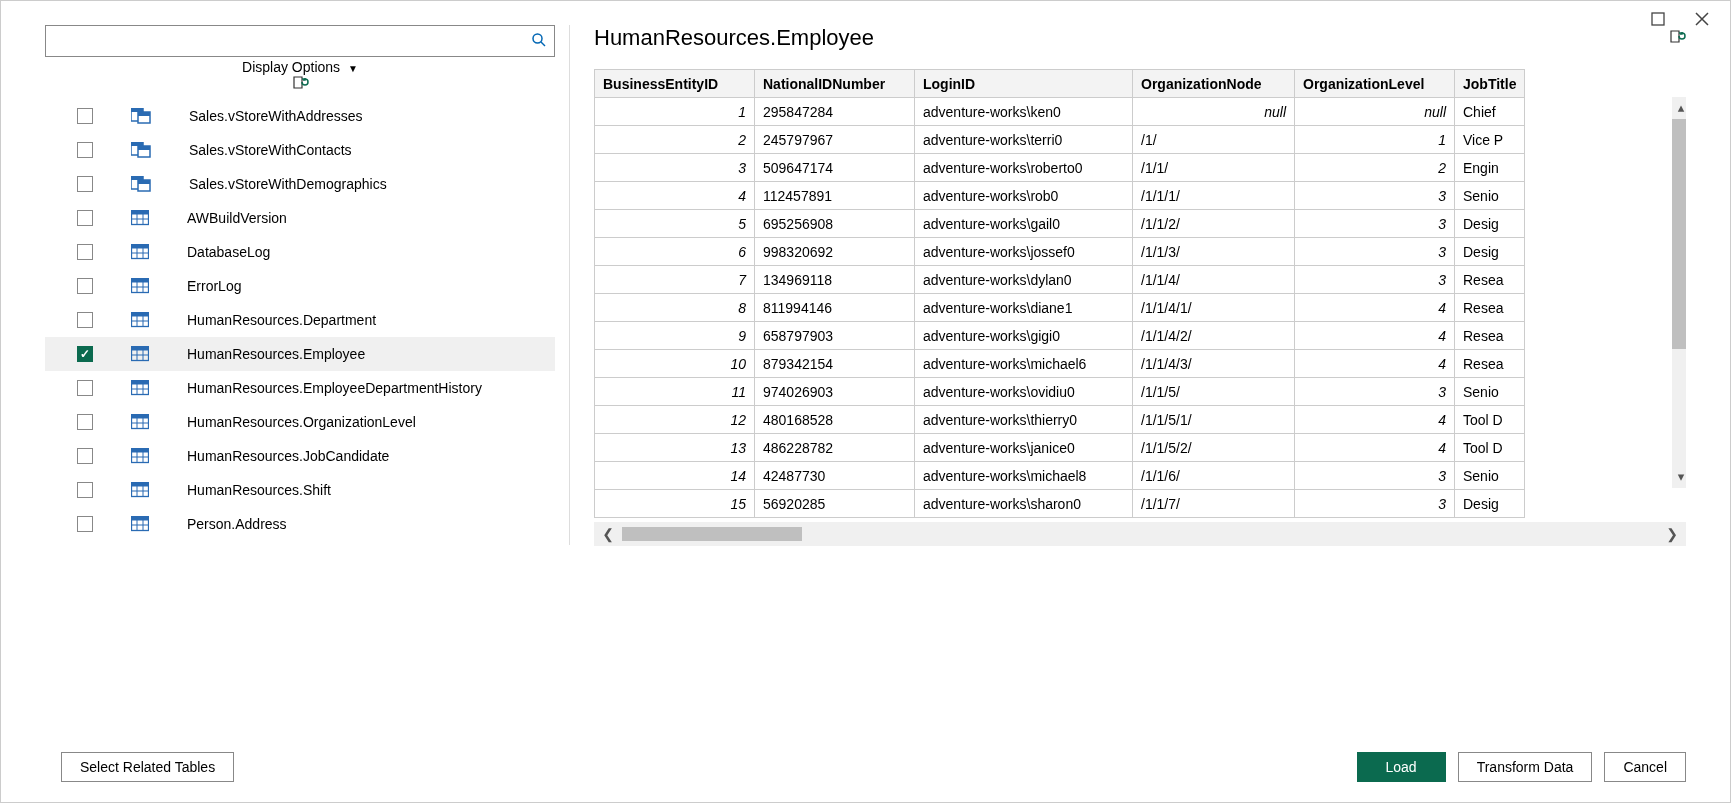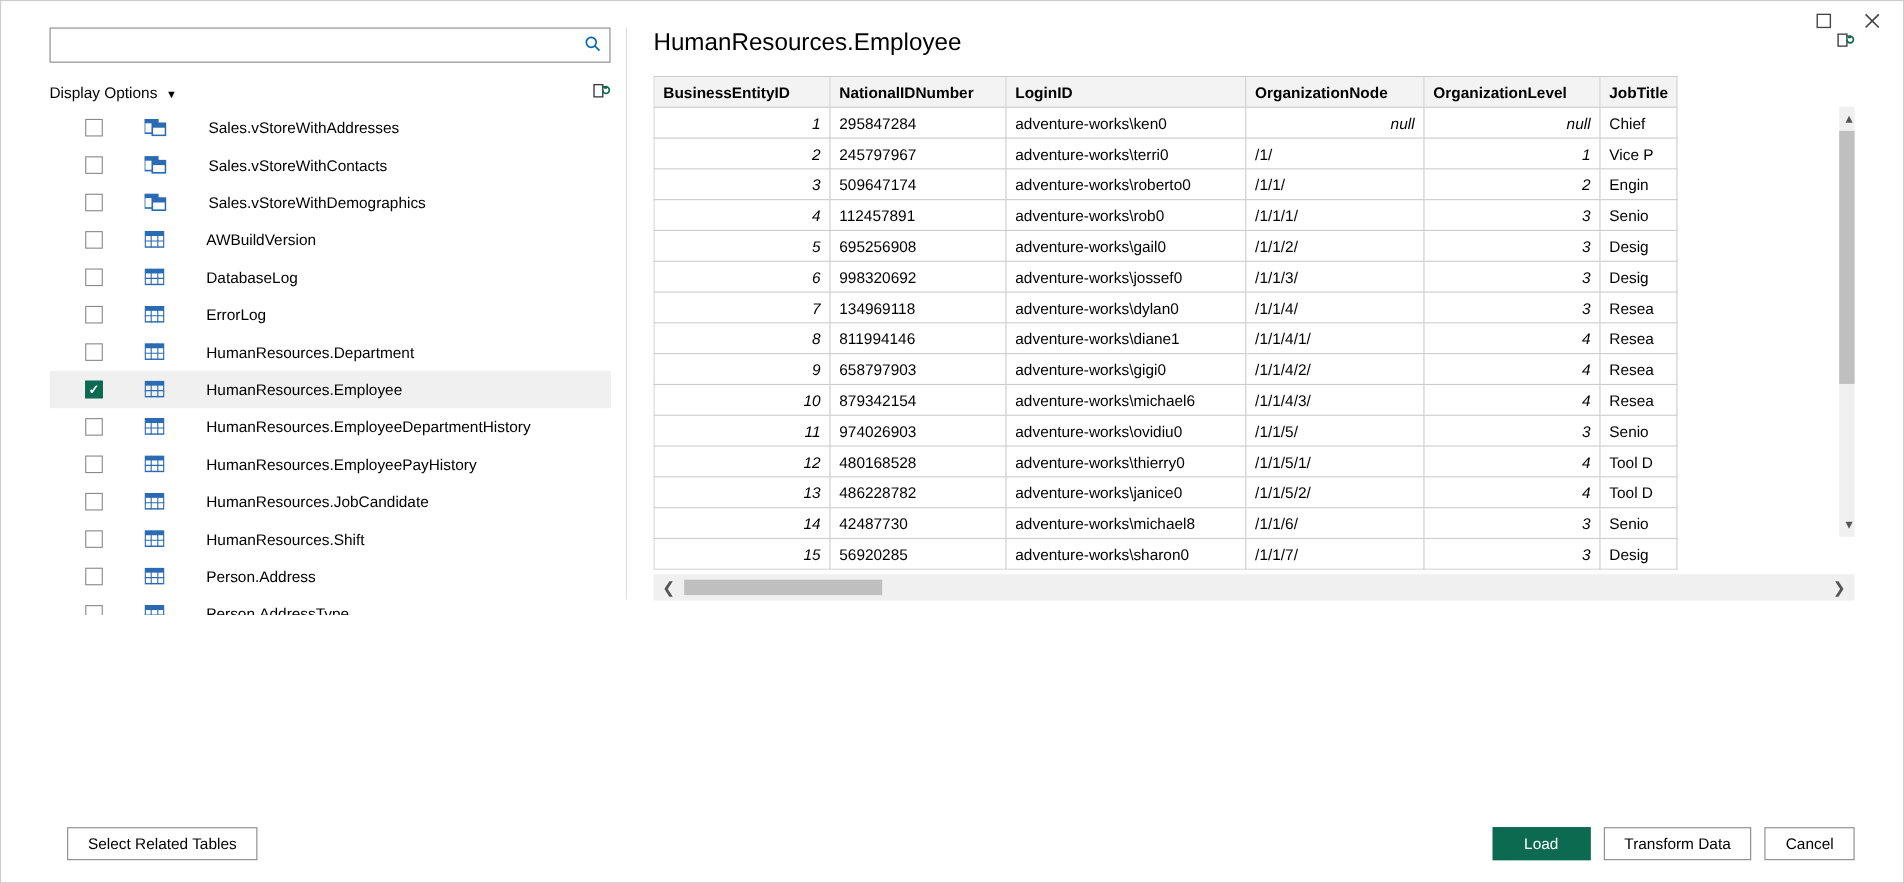--- a/index.html
+++ b/index.html
@@ -7,21 +7,21 @@
   .window { position: relative; width: 1731px; height: 803px; border: 1px solid #ccc; }
   .titlebar { position: absolute; top: 0; right: 0; height: 36px; display: flex; gap: 24px; align-items: center; padding-right: 18px; }
   .titlebar .btn { width: 20px; height: 20px; display:flex; align-items:center; justify-content:center; cursor:default; }
   .header { padding: 34px 44px 0 44px; }
   .header h1 { font-size: 26px; font-weight: 400; }
   .body { display: flex; padding: 24px 44px 0 44px; gap: 0; }
   .leftpane { width: 510px; display:flex; flex-direction:column; }
   .searchbox { display:flex; border:1px solid #888; height:32px; align-items:center; }
   .searchbox input { flex:1; border:none; outline:none; padding:0 8px; font-size:14px; background:transparent; }
   .search-icon { width:30px; text-align:center; color:#0066b4; }
-  .dispopt { display:flex; align-items:center; justify-content:space-between; margin-top:18px; margin-bottom:6px; }
+  .dispopt { display:flex; align-items:center; margin-top:2px; margin-bottom:6px;flex-direction:column; }
   .dispopt .lbl { cursor:pointer; }
   .dispopt .caret { font-size:10px; margin-left:4px; }
   .refresh-icon svg { vertical-align:middle; }
   .tree-wrap { position:relative; flex:1; overflow:hidden; }
   .tree { overflow-y: auto; height: 460px; }
   .tree::-webkit-scrollbar { width:16px; }
   .tree::-webkit-scrollbar-track { background:#f0f0f0; }
   .tree::-webkit-scrollbar-thumb { background:#c0c0c0; }
   .tree-item { display:flex; align-items:center; height:34px; padding-left:32px; cursor:pointer;gap:28px; }
   .tree-item.selected { background:#f0f0f0; }
@@ -217,21 +217,21 @@
               <span class="chk"></span>
               <span class="ticon">
                 <svg width="18" height="16">
                   <rect x="0.5" y="0.5" width="17" height="14" fill="none" stroke="#2a6bb3" stroke-width="1.3"></rect>
                   <rect x="0.5" y="0.5" width="17" height="4" fill="#2a6bb3"></rect>
                   <line x1="6" y1="0" x2="6" y2="15" stroke="#2a6bb3" stroke-width="1"></line>
                   <line x1="12" y1="0" x2="12" y2="15" stroke="#2a6bb3" stroke-width="1"></line>
                   <line x1="0" y1="9" x2="18" y2="9" stroke="#2a6bb3" stroke-width="1"></line>
                 </svg>
               </span>
-              <span>HumanResources.EmployeePayHistory</span>
+              <span>HumanResources.OrganizationLevel</span>
             </div>
             <div class="tree-item">
               <span class="chk"></span>
               <span class="ticon">
                 <svg width="18" height="16">
                   <rect x="0.5" y="0.5" width="17" height="14" fill="none" stroke="#2a6bb3" stroke-width="1.3"></rect>
                   <rect x="0.5" y="0.5" width="17" height="4" fill="#2a6bb3"></rect>
                   <line x1="6" y1="0" x2="6" y2="15" stroke="#2a6bb3" stroke-width="1"></line>
                   <line x1="12" y1="0" x2="12" y2="15" stroke="#2a6bb3" stroke-width="1"></line>
                   <line x1="0" y1="9" x2="18" y2="9" stroke="#2a6bb3" stroke-width="1"></line>
@@ -257,33 +257,20 @@
               <span class="ticon">
                 <svg width="18" height="16">
                   <rect x="0.5" y="0.5" width="17" height="14" fill="none" stroke="#2a6bb3" stroke-width="1.3"></rect>
                   <rect x="0.5" y="0.5" width="17" height="4" fill="#2a6bb3"></rect>
                   <line x1="6" y1="0" x2="6" y2="15" stroke="#2a6bb3" stroke-width="1"></line>
                   <line x1="12" y1="0" x2="12" y2="15" stroke="#2a6bb3" stroke-width="1"></line>
                   <line x1="0" y1="9" x2="18" y2="9" stroke="#2a6bb3" stroke-width="1"></line>
                 </svg>
               </span>
               <span>Person.Address</span>
-            </div>
-            <div class="tree-item">
-              <span class="chk"></span>
-              <span class="ticon">
-                <svg width="18" height="16">
-                  <rect x="0.5" y="0.5" width="17" height="14" fill="none" stroke="#2a6bb3" stroke-width="1.3"></rect>
-                  <rect x="0.5" y="0.5" width="17" height="4" fill="#2a6bb3"></rect>
-                  <line x1="6" y1="0" x2="6" y2="15" stroke="#2a6bb3" stroke-width="1"></line>
-                  <line x1="12" y1="0" x2="12" y2="15" stroke="#2a6bb3" stroke-width="1"></line>
-                  <line x1="0" y1="9" x2="18" y2="9" stroke="#2a6bb3" stroke-width="1"></line>
-                </svg>
-              </span>
-              <span>Person.AddressType</span>
             </div>
           </div>
       </div>
     </div>
 
     <div class="divider"></div>
 
     <div class="rightpane">
       <div class="preview-head">
         <span class="title">HumanResources.Employee</span>

